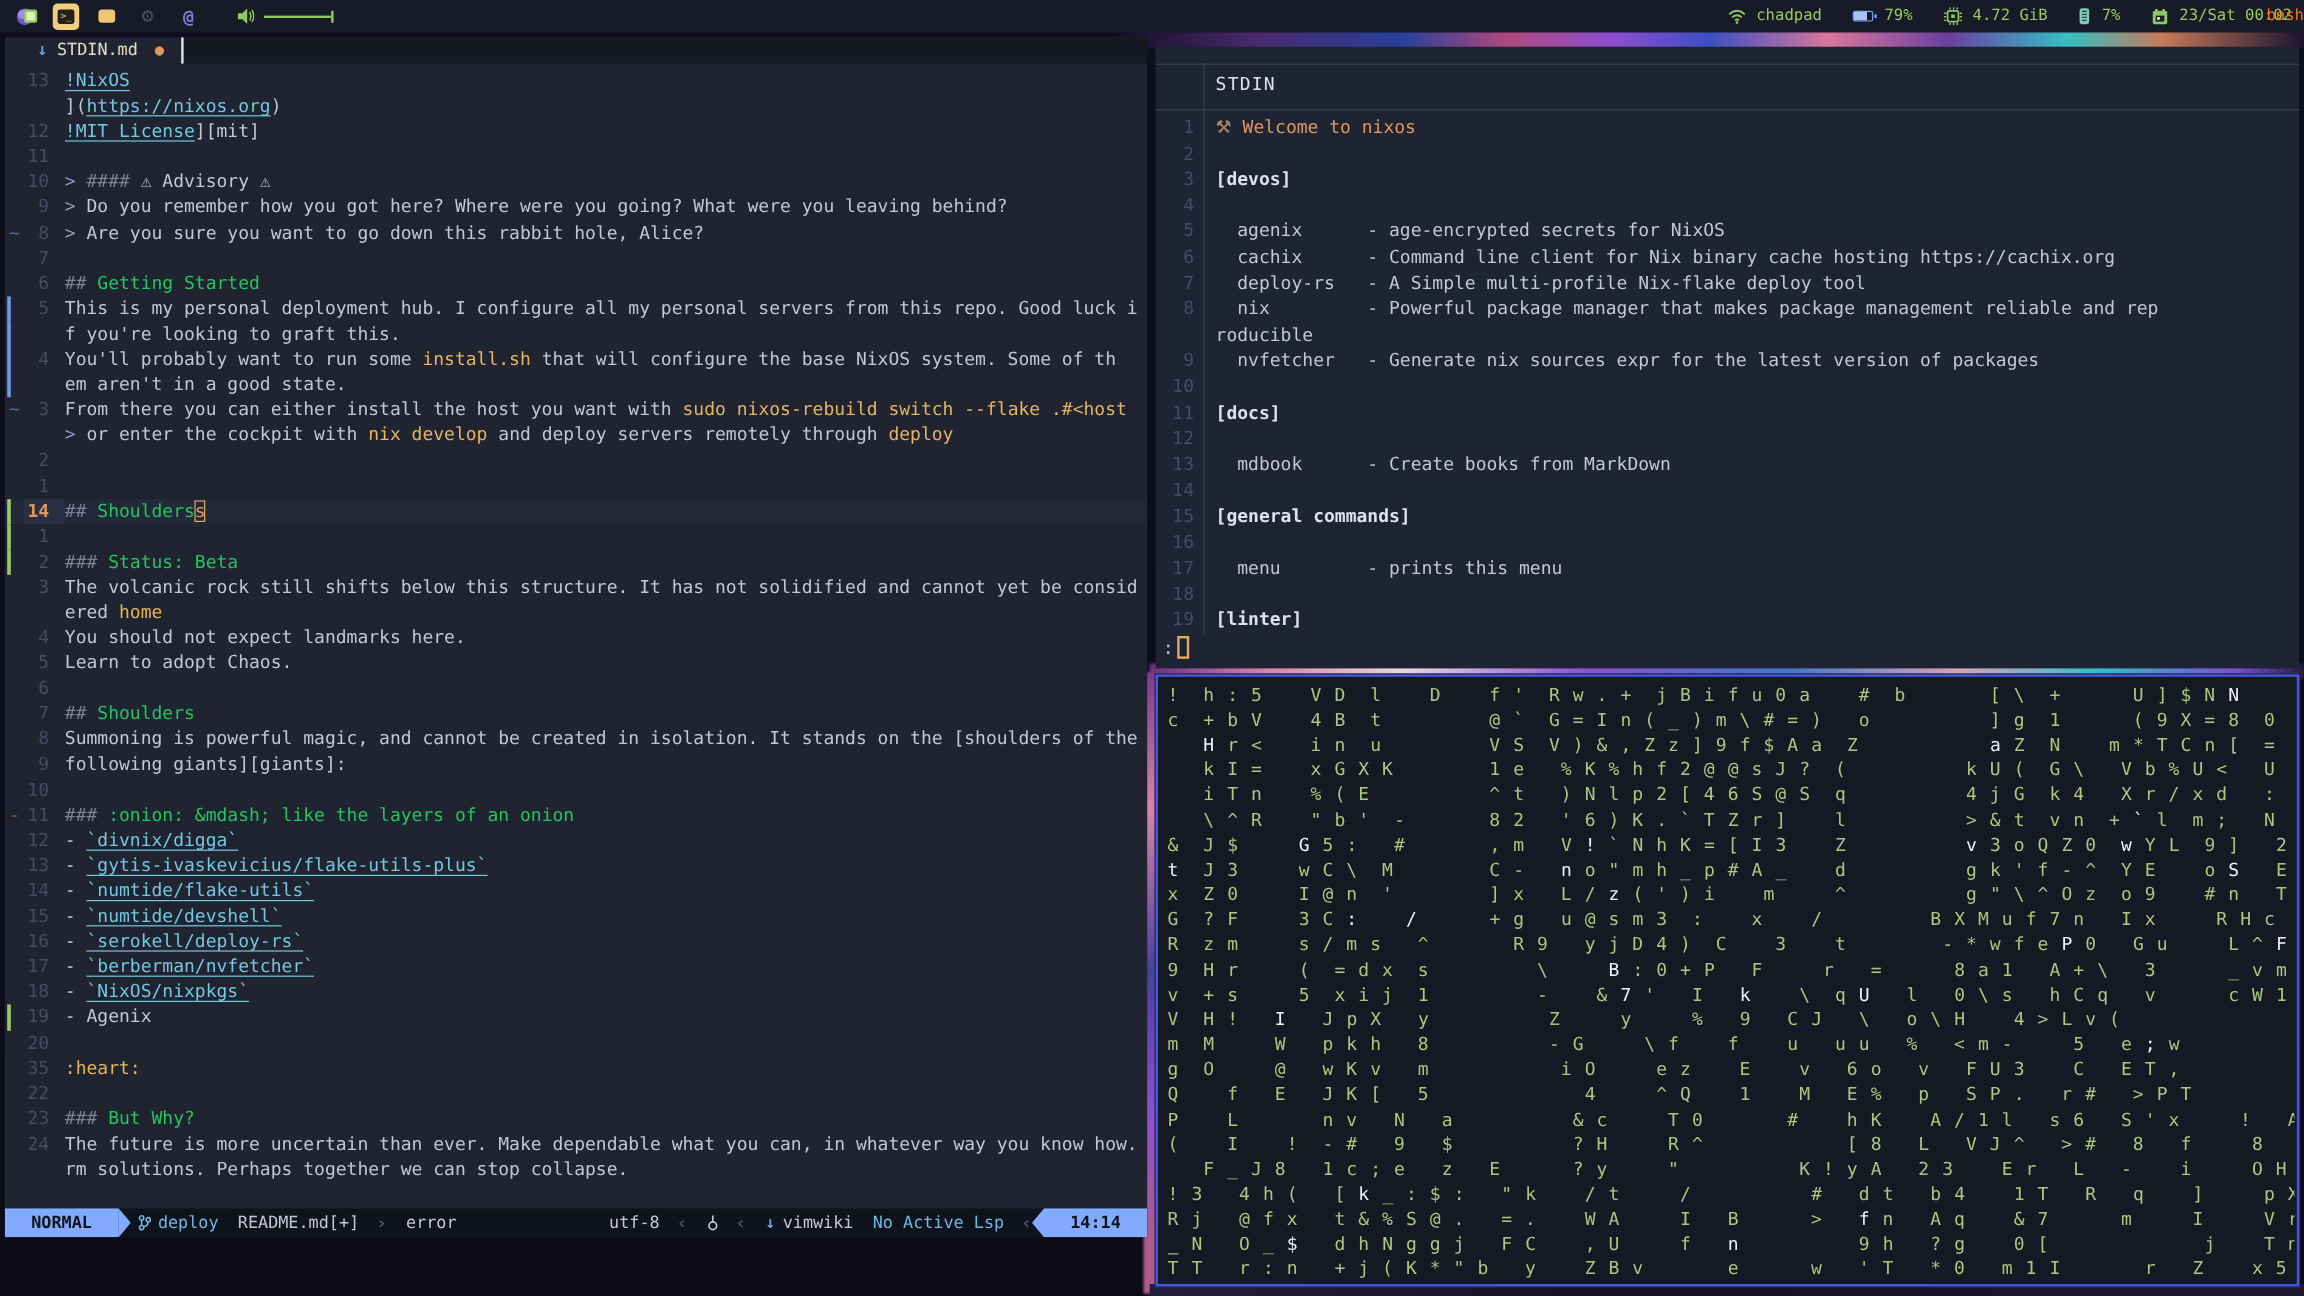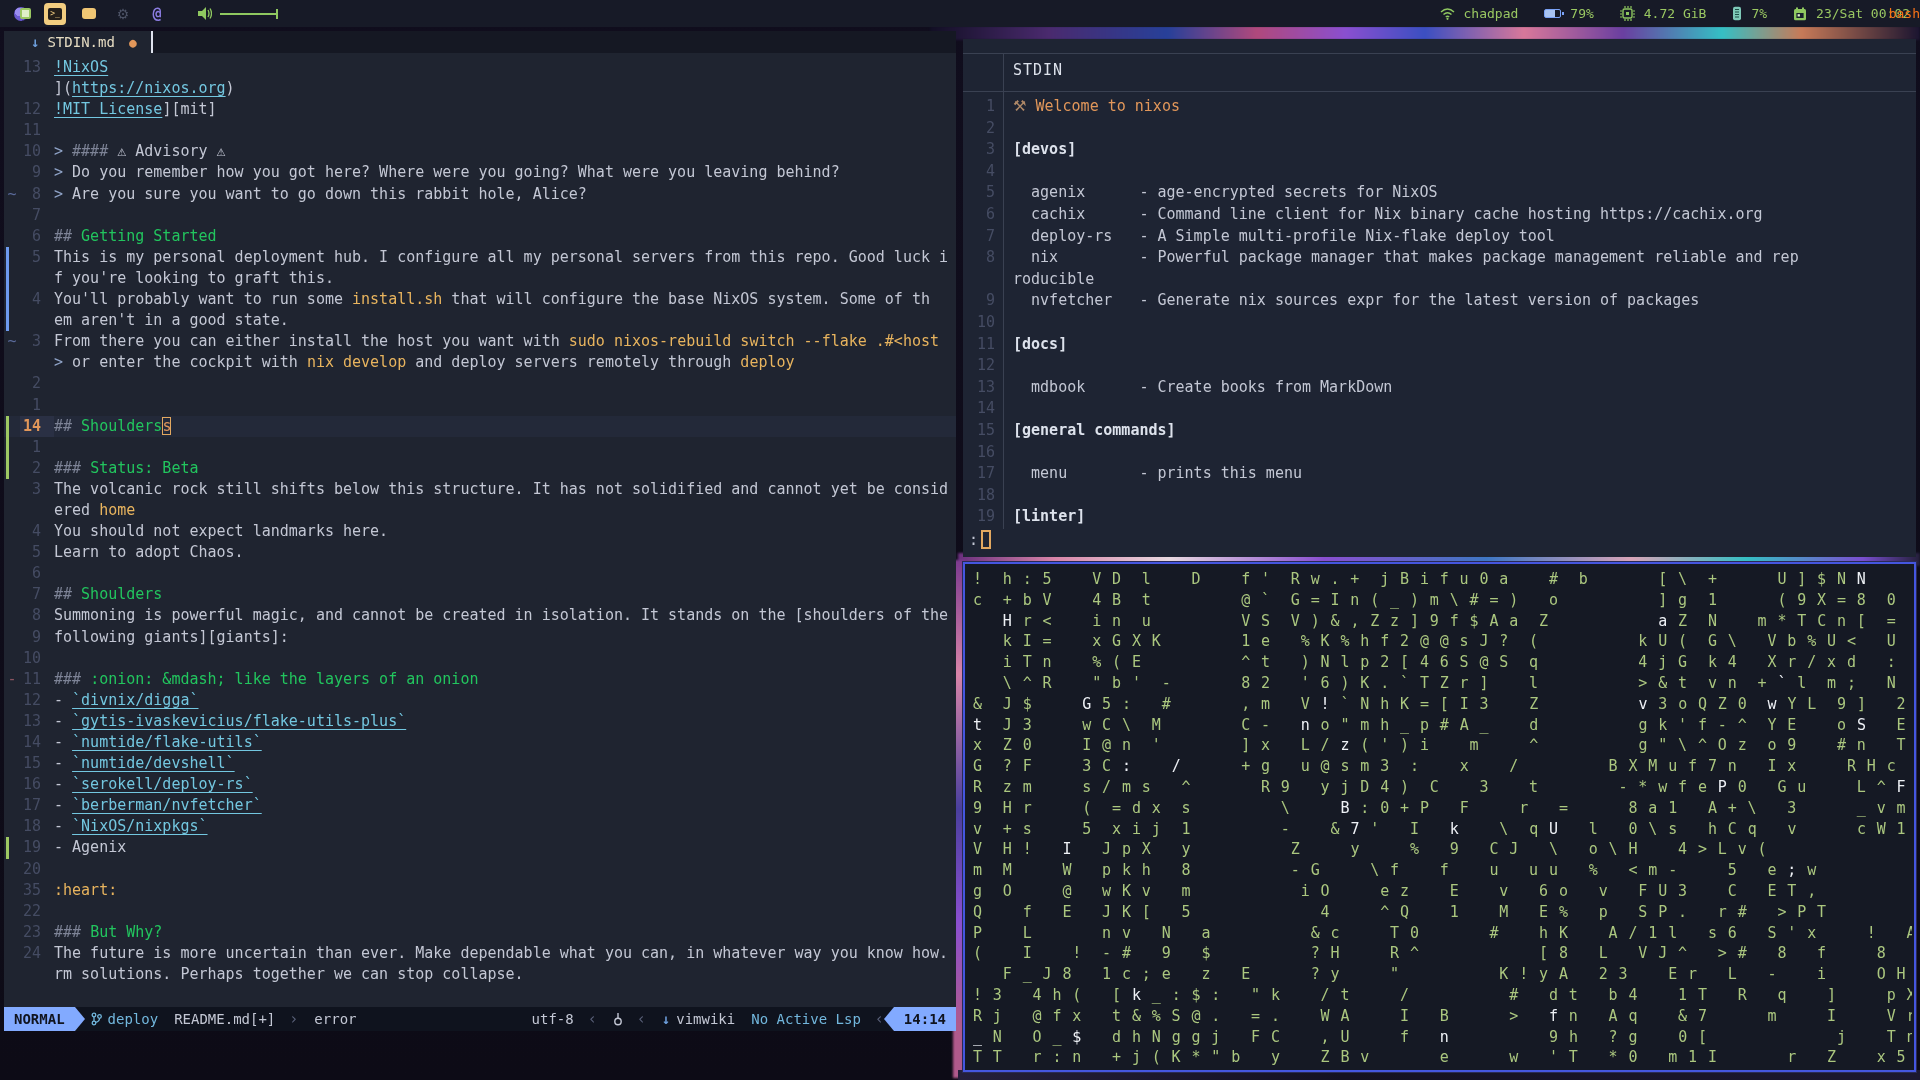--- a/index.html
+++ b/index.html
@@ -67,21 +67,21 @@
   .erow.cur .elnum { color:#e2975a; background:#2a3044; font-weight:bold; }
   .etext { flex:1; overflow:hidden; }
   .sg-p { color:#c3c7d4; } .sg-pu { color:#7d8396; } .sg-h { color:#22c55e; }
   .sg-c { color:#e8b45e; } .sg-q { color:#8fa3c7; }
   .sg-l { color:#73c7e0; text-decoration:underline; text-underline-offset:3px; }
   .sg-cur { color:#e2975a; outline:1.5px solid #e2a860; outline-offset:-1px; }
 
   
   .statusline { position:absolute; left:0; bottom:0; width:100%; height:24px; background:#0f131e;
     display:flex; align-items:center; font-size:14px; color:#c3c7d4; }
-  .chip { background:#82aaff; color:#10141f; font-weight:bold; padding:0 10px; height:24px; line-height:24px; position:relative; }
+  .chip { background:#82aaff; color:#10141f; font-weight:bold; padding:0 22px; height:24px; line-height:24px; position:relative; }
   .chip.mode::after { content:""; position:absolute; right:-10px; top:0; border-top:12px solid transparent; border-bottom:12px solid transparent; border-left:10px solid #82aaff; }
   .chip.time { margin-left:0; }
   .chip.time::before { content:""; position:absolute; left:-10px; top:0; border-top:12px solid transparent; border-bottom:12px solid transparent; border-right:10px solid #82aaff; }
   .sl-item { margin-left:16px; display:flex; align-items:center; gap:6px; }
   .sl-sep { color:#5a617a; margin-left:14px; font-size:15px; }
   .sl-right { margin-left:auto; display:flex; align-items:center;justify-content:space-between; }
   .sl-blue { color:#72b7dd; }
   .dnarrow { color:#6d9edb; font-weight:bold; }
 
   

